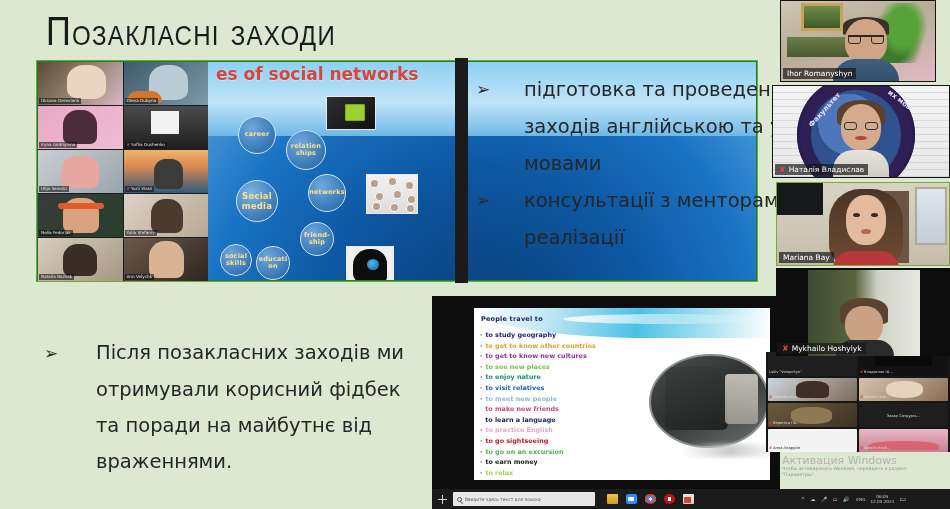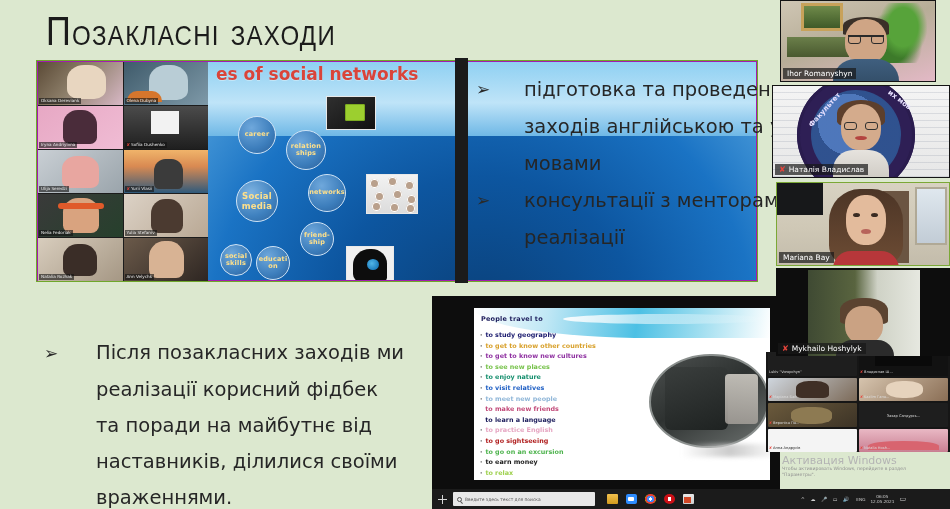--- a/index.html
+++ b/index.html
@@ -38,21 +38,21 @@
   .bullets.left .glyph{ width:56px; }
   .bullet .txt{
     font-size:19.5px; line-height:35px; color:#262626;
     font-family:"DejaVu Sans","Liberation Sans",sans-serif;
   }
   .bullets.left .bullet .txt{ font-size:19.5px; line-height:34px; }
 
   
   .shot1{
     position:absolute; left:36px; top:60px; width:722px; height:222px;
-    background:#a21caf; border:1.5px solid #6fa72b; overflow:hidden;
+    background:#15803d; border:1.5px solid #6fa72b; overflow:hidden;
   }
   .zgrid{
     position:absolute; left:1px; top:1px; width:170px; height:219px;
     display:grid; grid-template-columns:1fr 1fr; grid-template-rows:repeat(5,1fr);
     gap:1px; background:#1c1c1c;
   }
   .ztile{ position:relative; overflow:hidden; background:#2b2b2b; }
   .ztile .nm{
     position:absolute; left:1px; bottom:1px;
     font-size:4.2px; line-height:6px; color:#e8e8e8;
@@ -439,29 +439,25 @@
     </div>
   </div>
 
   <div class="bullets left">
     <div class="bullet">
       <span class="glyph">➢</span>
       <span class="txt">Після позакласних заходів ми</span>
     </div>
     <div class="bullet">
       <span class="glyph"></span>
-      <span class="txt">реалізації корисний фідбек</span>
+      <span class="txt">отримували корисний фідбек</span>
     </div>
     <div class="bullet">
       <span class="glyph"></span>
       <span class="txt">та поради на майбутнє від</span>
-    </div>
-    <div class="bullet">
-      <span class="glyph"></span>
-      <span class="txt">наставників, ділилися своїми</span>
     </div>
     <div class="bullet">
       <span class="glyph"></span>
       <span class="txt">враженнями.</span>
     </div>
   </div>
 
   <div class="shot2">
     <div class="slidewhite">
       <div class="swirl"></div>

